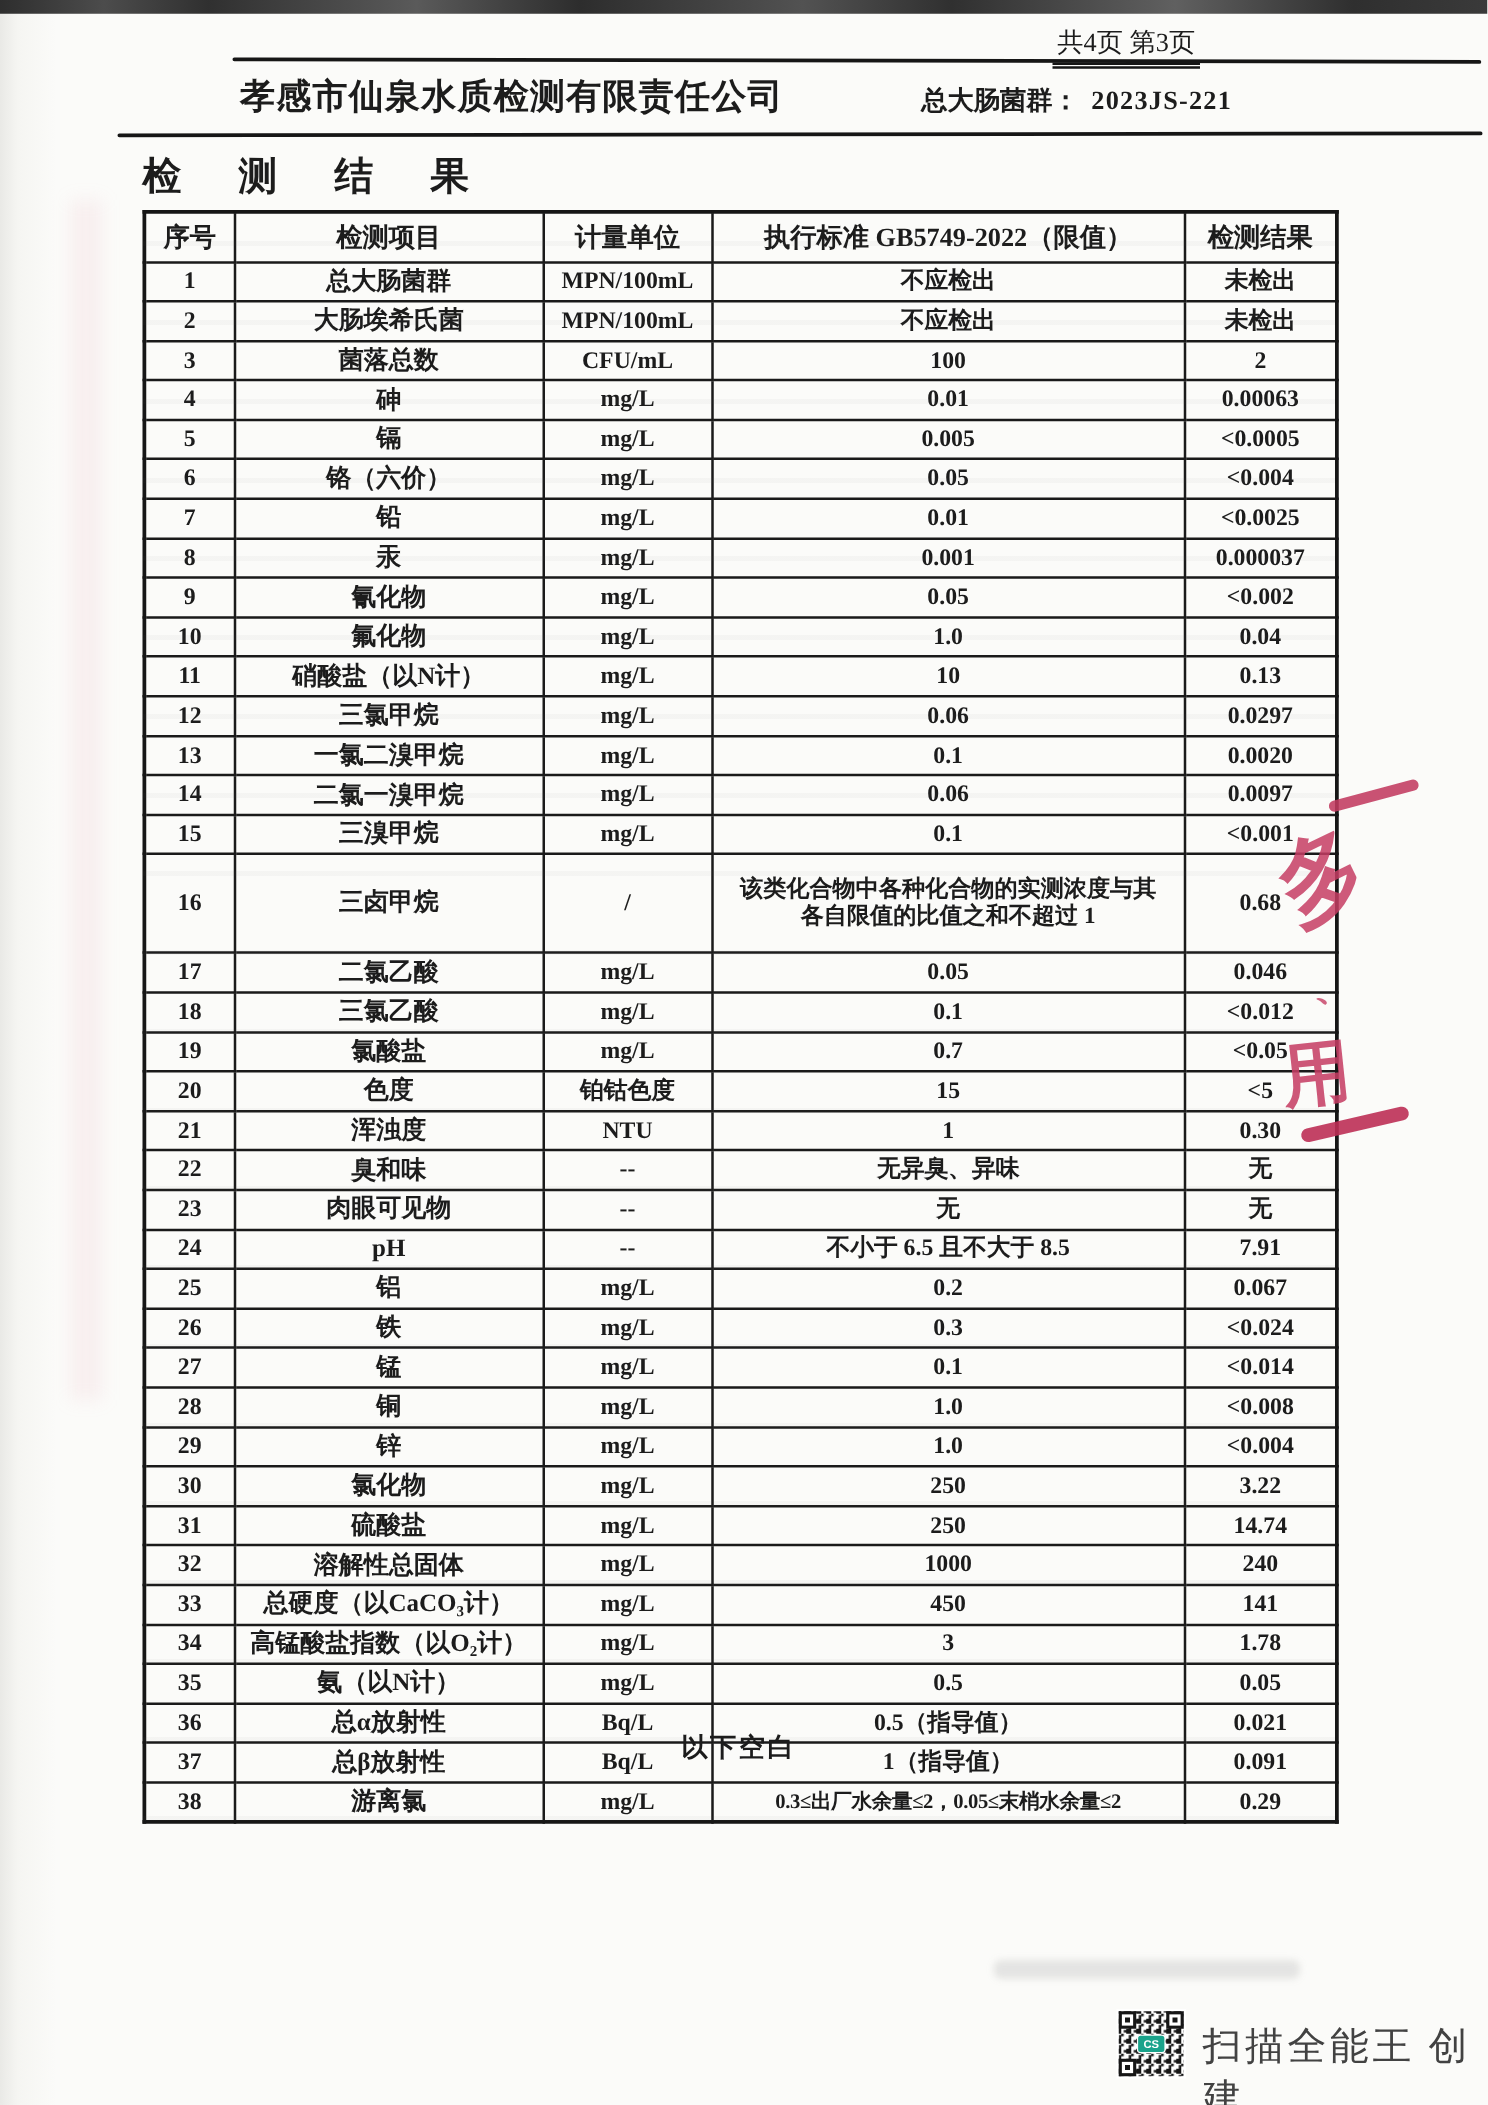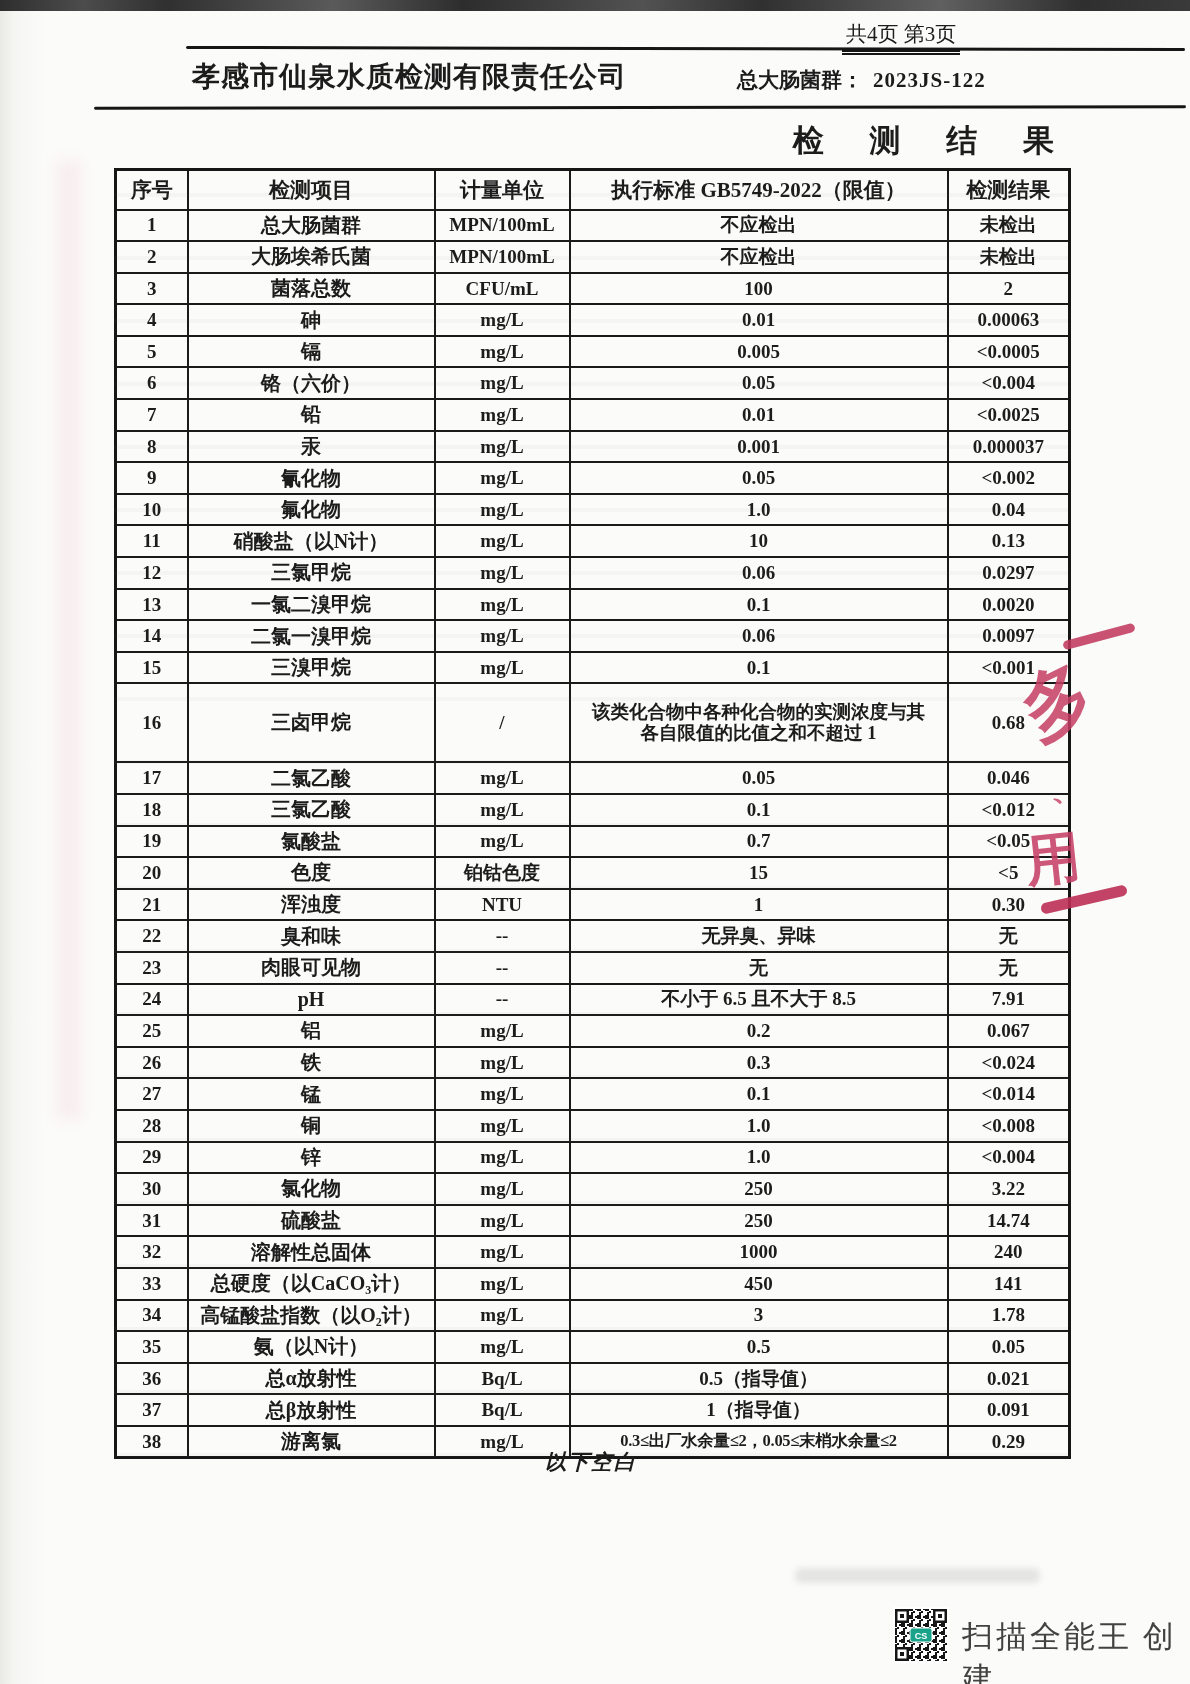--- a/index.html
+++ b/index.html
@@ -32,21 +32,21 @@
   .page-indicator {
     position:absolute; left:806px; top:20px; width:190px; text-align:center;
     font-size:21px; font-weight:400;
   }
   .page-indicator span { display:inline-block; padding:0 4px 2px 4px; border-bottom:5px double #151515; }
   .rule-1 { position:absolute; left:186px; top:47px; width:999px; height:3px; background:#161616; transform:rotate(0.12deg); border-radius:2px; }
   .company { position:absolute; left:192px; top:58px; font-size:28px; font-weight:700; letter-spacing:1px;text-align:center; }
   .report-no { position:absolute; left:737px; top:66px; font-size:21px; font-weight:700; }
   .report-no .val { margin-left:10px; letter-spacing:1px; }
   .rule-2 { position:absolute; left:94px; top:106px; width:1092px; height:3px; background:#161616; transform:rotate(-0.08deg); border-radius:2px; }
-  .title { position:absolute; left:114px; top:120px; width:954px; text-align:right;
+  .title { position:absolute; left:114px; top:120px; width:954px; text-align:left;
     font-size:31px; font-weight:700; letter-spacing:14px; word-spacing:10px; }
 
   
   .report-table {
     position:absolute; left:114px; top:168px; width:954px;
     border-collapse:collapse; table-layout:fixed;
     font-weight:700; border:3px solid #161616;
   }
   .report-table th, .report-table td {
     border:2px solid #1a1a1a; text-align:center; vertical-align:middle;
@@ -54,22 +54,22 @@
   }
   .report-table thead tr { height:40px; }
   .report-table th { font-size:21px; font-weight:700; }
   .report-table tbody tr { height:31.6px; }
   .report-table tbody tr.tall { height:79px; }
   .report-table td { font-size:19px; }
   .report-table td:nth-child(2) { font-size:20px; }
   .report-table tbody tr:nth-child(38) td:nth-child(4) { font-size:16.5px; letter-spacing:-0.3px; }
   .report-table tbody tr.tall td:nth-child(4) { font-size:18.5px; padding:2px 14px; }
 
-  .below-blank { position:absolute; left:114px; top:1448px; width:954px; text-align:center;
-    font-size:21px; font-weight:700; letter-spacing:2px;font-style:italic; }
+  .below-blank { position:absolute; left:114px; top:1384px; width:954px; text-align:center;
+    font-size:21px; font-weight:700; letter-spacing:2px; }
 
   
   .stamp-area { position:absolute; left:1016px; top:600px; width:174px; height:330px; overflow:hidden; pointer-events:none; }
   .stamp-area > * { position:absolute; color:#c63e64; }
   .frag-stroke-1 { left:46px; top:32px; width:74px; height:9px; background:#c23a60; border-radius:5px; transform:rotate(-15deg); opacity:.88; }
   .frag-glyph-1 { left:6px; top:52px; font-size:74px; font-weight:700; transform:rotate(-26deg); opacity:.85; clip-path:inset(0 18% 0 0); }
   .frag-glyph-2 { left:32px; top:168px; font-size:30px; font-weight:700; transform:rotate(-18deg); opacity:.8; }
   .frag-glyph-3 { left:10px; top:222px; font-size:56px; font-weight:700; transform:rotate(-6deg); opacity:.87; clip-path:inset(0 12% 0 0); }
   .frag-stroke-2 { left:24px; top:294px; width:88px; height:11px; background:#bd2f55; border-radius:6px; transform:rotate(-13deg); opacity:.9; }
 
@@ -85,21 +85,21 @@
 
 <div class="top-strip"></div>
 <div class="pink-streak"></div>
 
 <div class="page-indicator">
   <span>共4页 第3页</span>
 </div>
 <div class="rule-1"></div>
 <div class="company">孝感市仙泉水质检测有限责任公司</div>
 <div class="report-no">
-  <span>总大肠菌群：</span><span class="val">2023JS-122</span>
+  <span>总大肠菌群：</span><span class="val">2023JS-221</span>
 </div>
 <div class="rule-2"></div>
 <div class="title">检 测 结 果</div>
 
 <table class="report-table">
   <colgroup>
     <col style="width:72px">
       <col style="width:247px">
       <col style="width:135px">
       <col style="width:378px">

